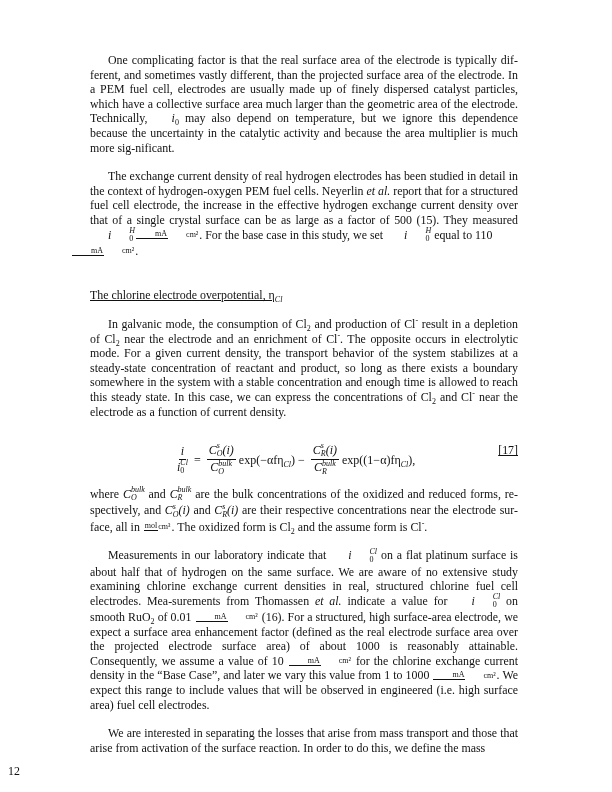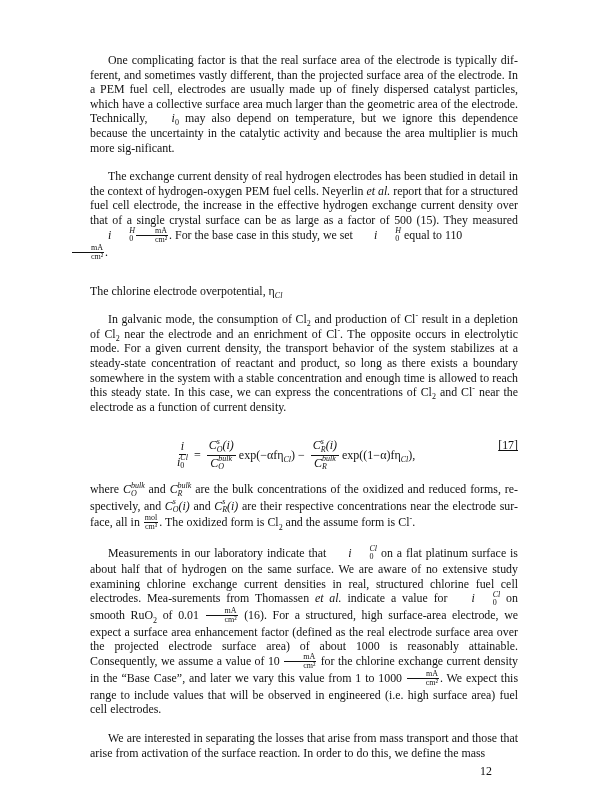--- a/index.html
+++ b/index.html
@@ -2,35 +2,35 @@
 <html><head>
 <meta charset="utf-8">
 <style>
   html, body { margin: 0; padding: 0; background: #ffffff; }
   body { width: 612px; height: 792px; position: relative; overflow: hidden;
          font-family: "Liberation Serif", "DejaVu Serif", serif; color: #111; }
   .page { position: absolute; left: 90px; top: 53px; width: 428px; font-size: 11.9px; line-height: 14.6px; }
   p { margin: 0; text-align: justify; text-indent: 18px; hyphens: manual; }
   p.noindent { text-indent: 0; }
   .gap { height: 14px; }
-  .heading { text-indent: 0; margin-top: 8px; }
+  .heading { text-decoration: underline; text-indent: 0; margin-top: 16px; }
   i, .it { font-style: italic; }
   sub, sup { font-size: 8px; line-height: 0; }
   .sym { position: relative; display: inline-block; font-style: italic; }
   .supsub { display: inline-flex; flex-direction: column; vertical-align: middle; font-size: 8px; line-height: 8px; margin-left: 0px; position: relative; top: -1px; }
   .supsub span { font-style: italic; }
-  .frac { display: inline-flex; flex-direction: column; align-items: center; vertical-align: middle; font-size: 8px; line-height: 8px; margin: 0 1px; position: relative; top: -1px; }
+  .frac { display: inline-flex; flex-direction: row; align-items: center; vertical-align: middle; font-size: 8px; line-height: 8px; margin: 0 1px; position: relative; top: -1px; }
   .frac .num { border-bottom: 0.6px solid #111; padding: 0 1px; }
   .eq { position: relative; height: 44px; margin: 6px 0 4px 0; }
   .eq-body { position: absolute; left: 84px; top: 4px; display: flex; align-items: center; font-size: 12px; }
   .bigfrac { display: inline-flex; flex-direction: column; align-items: center; margin: 0 3px; line-height: 15px; }
   .bigfrac .n { border-bottom: 0.7px solid #111; padding: 0 2px; }
   .eq-num { position: absolute; right: 0; top: 4px; text-decoration: underline; }
   .op { margin: 0 3px; }
-  .pagenum { position: absolute; left: 0; width: 492px; top: 764px; text-align: right; font-size: 11.9px; }
+  .pagenum { position: absolute; left: 8px; width: 492px; top: 764px; text-align: left; font-size: 11.9px; }
 </style>
 </head>
 <body>
 
 <div class="page">
 
   <p><span>One complicating factor is that the real surface area of the electrode is typically dif-ferent, and sometimes vastly different, than the projected surface area of the electrode. In a PEM fuel cell, electrodes are usually made up of finely dispersed catalyst particles, which have a collective surface area much larger than the geometric area of the electrode. Technically, </span><span class="sym"><span>i</span><sub style="font-style:normal">0</sub></span><span> may also depend on temperature, but we ignore this dependence because the uncertainty in the catalytic activity and because the area multiplier is much more sig-nificant.</span></p>
 
   <div class="gap"></div>
 

